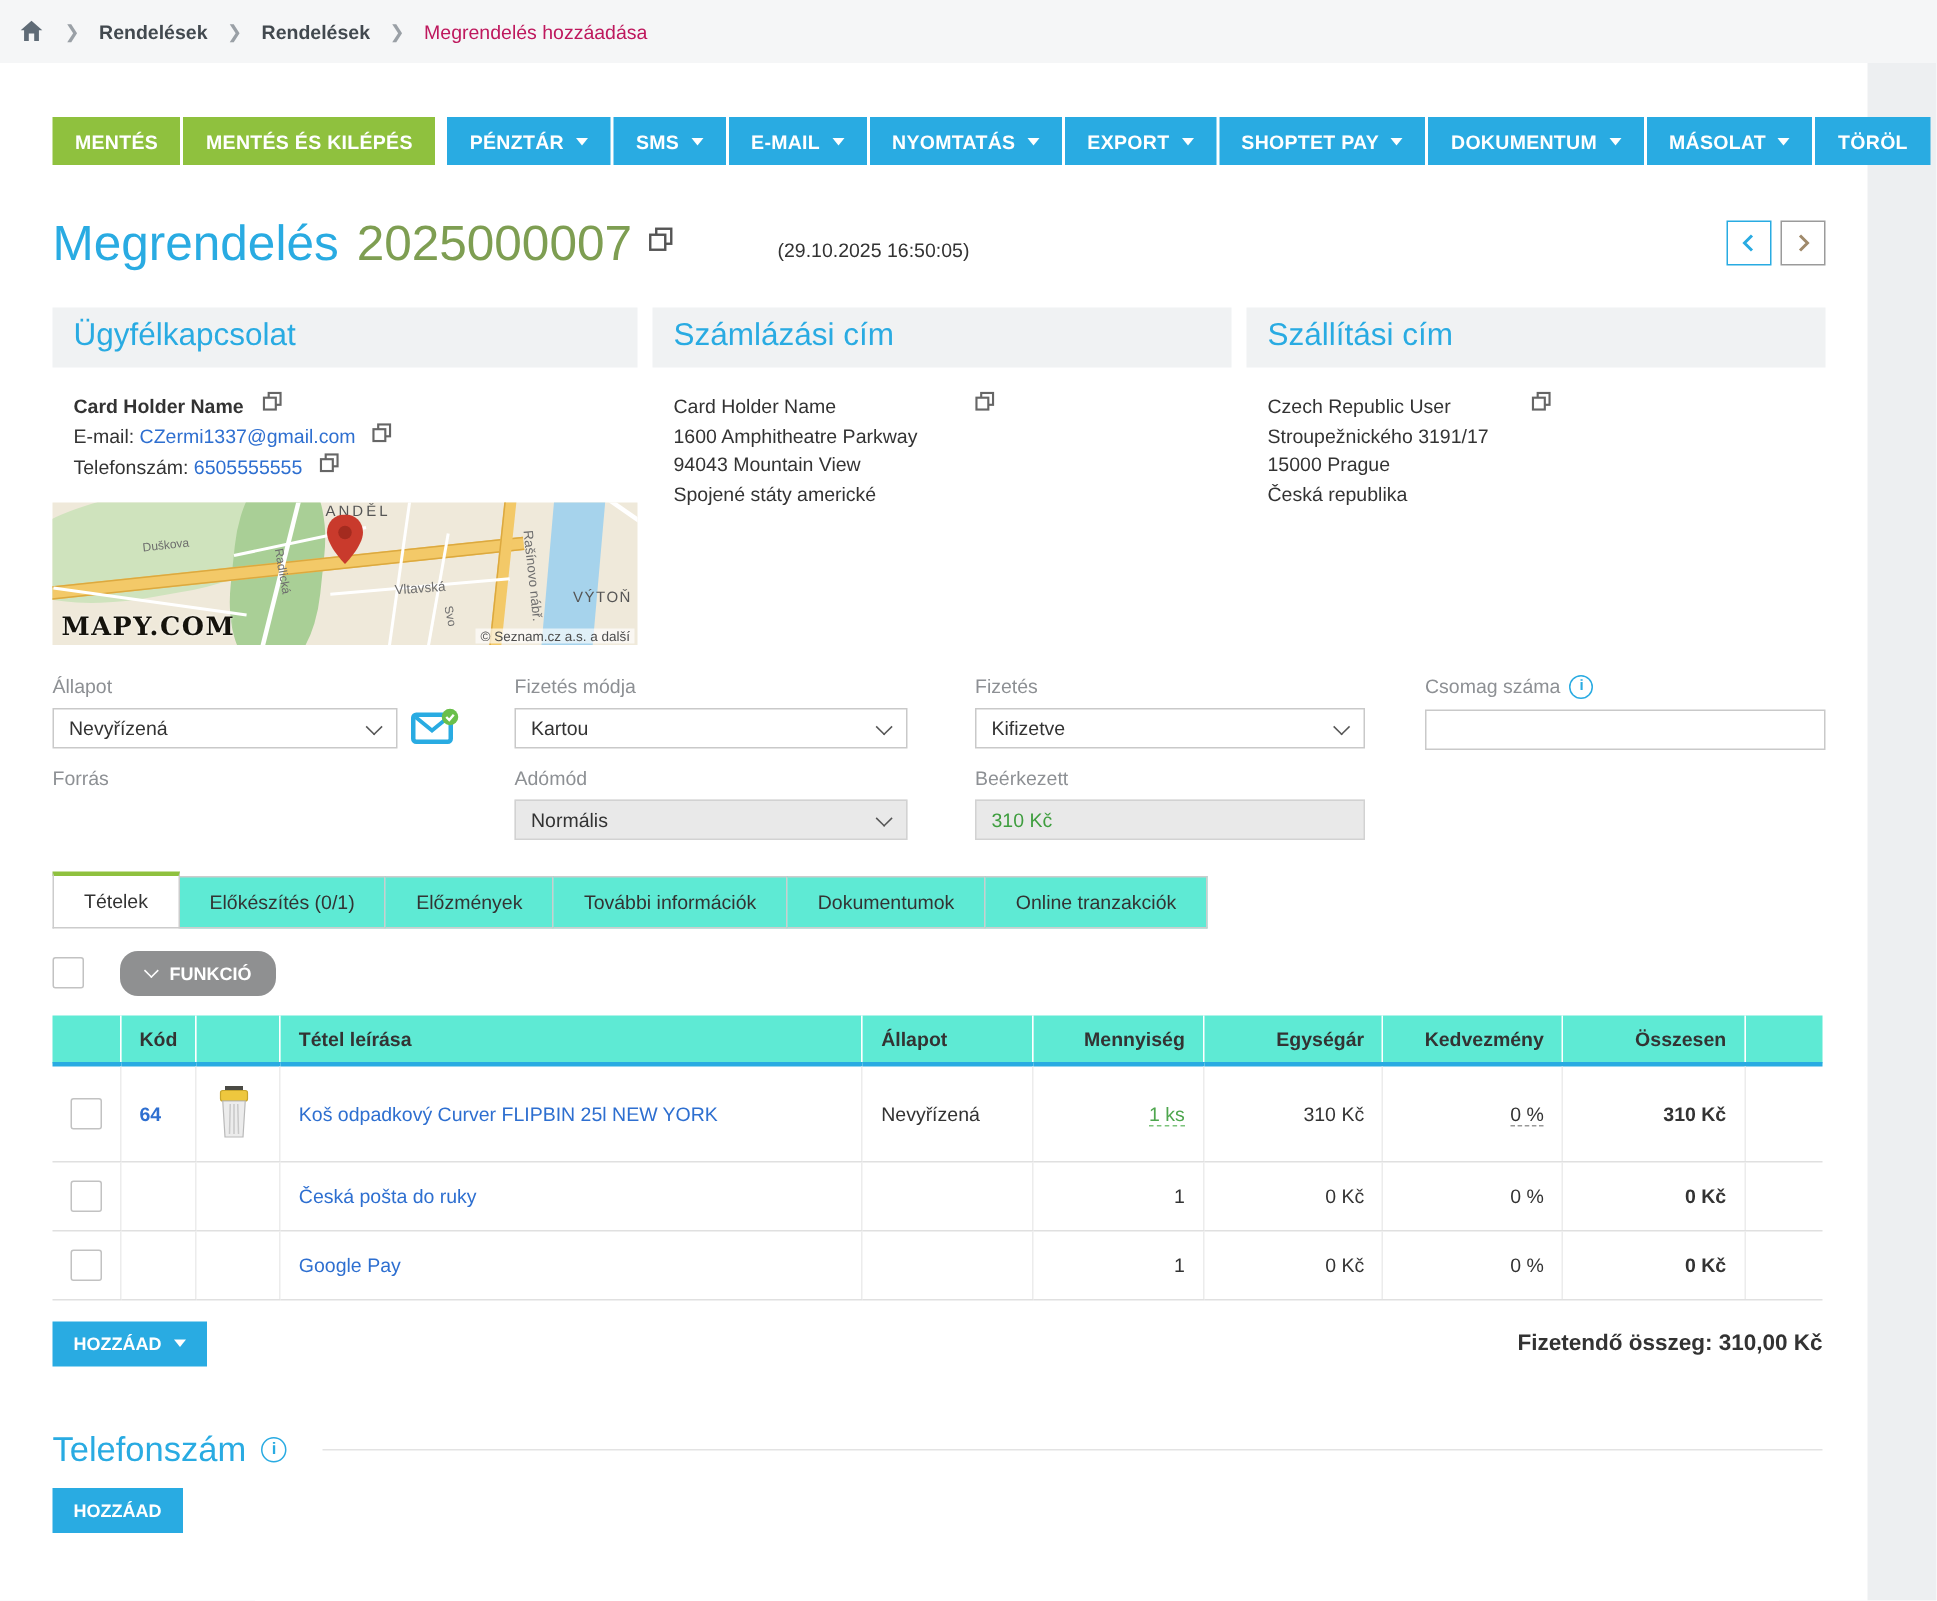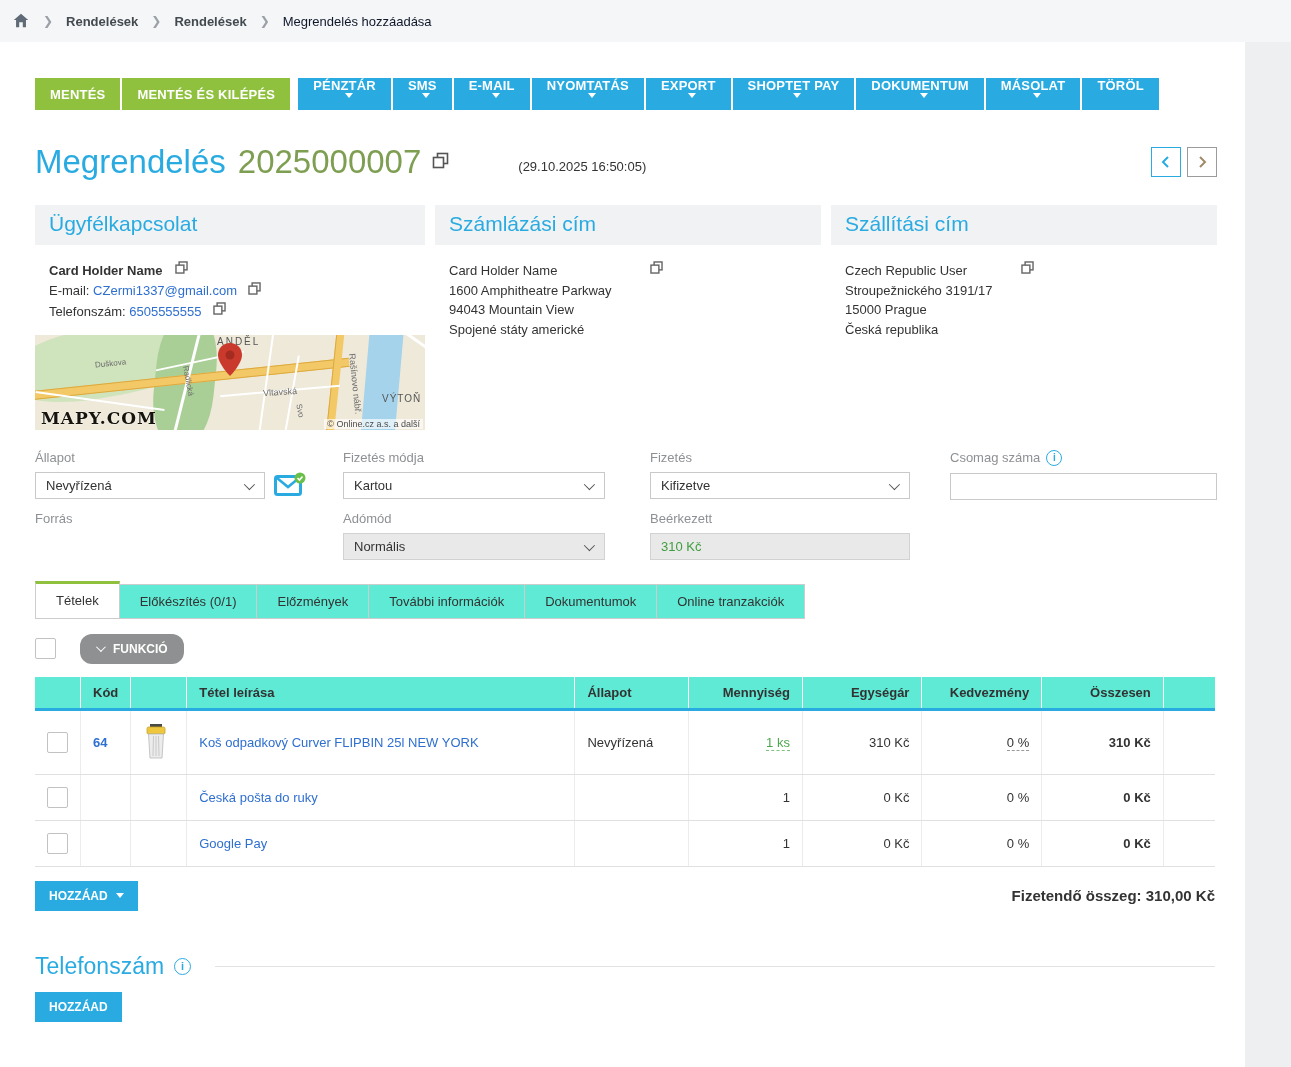--- a/index.html
+++ b/index.html
@@ -3,31 +3,31 @@
 <meta charset="utf-8">
 <style>
   * { box-sizing: border-box; margin: 0; padding: 0; }
   html,body { width:1291px; height:1067px; overflow:hidden; }
   body { font-family:"Liberation Sans", sans-serif; background:#edeff1; color:#333; }
 
   
   .crumbbar { height:42px; width:100%; background:#f5f6f7; display:flex; align-items:center; padding-left:12px; font-size:13px; }
   .crumbbar .sep { color:#9aa0a6; margin:0 13px; font-size:12px; }
   .crumb-strong { font-weight:bold; color:#42494f; cursor:pointer; }
-  .crumb-muted { color:#0f172a; }
+  .crumb-muted { color:#be185d; }
   .home-ico { width:18px; height:18px; display:inline-block; }
 
   
   .panel { position:absolute; left:0; top:42px; width:1245px; height:1025px; background:#fff; padding:0 28px 0 35px; }
 
   
   .toolbar { margin-top:36px; display:flex; align-items:center; }
   .btn { height:32px; display:inline-flex; align-items:center; padding:0 15px; font-size:13px; font-weight:bold; color:#fff; letter-spacing:.2px; cursor:pointer; white-space:nowrap; }
   .btn-green { background:#8fc13e; }
-  .btn-blue  { background:#29abe2;flex-direction:column; }
+  .btn-blue  { background:#29abe2; }
   .tb-group { display:flex; gap:2px; }
   .caret { width:0; height:0; border-left:4px solid transparent; border-right:4px solid transparent; border-top:5px solid #fff; display:inline-block; margin-left:8px; }
 
   
   .titlerow { margin-top:33px; display:flex; align-items:center; }
   .title-blue { font-size:33px; color:#29abe2; }
   .title-num  { font-size:33px; color:#7e9e52; margin-left:12px; }
   .copy-ico { display:inline-block; cursor:pointer; margin-left:10px; }
   .timestamp { font-size:13px; color:#333; margin-left:68px; margin-top:8px; }
   .pager { margin-left:auto; display:flex; gap:6px; }
@@ -254,21 +254,21 @@
         <span class="m-lbl" style="left:268px;top:68px;transform:rotate(78deg);transform-origin:left top;">Svo</span>
         <span class="m-lbl" style="left:322px;top:18px;transform:rotate(84deg);transform-origin:left top;font-size:9px;">Rašínovo nábř.</span>
         <span class="m-lbl" style="left:347px;top:58px;font-size:10px;letter-spacing:1px;color:#555;">VÝTOŇ</span>
         <span class="m-pin">
           <svg width="26" height="34" viewBox="0 0 26 34">
               <path d="M13 0 C6 0 1 5 1 12 C1 21 13 33 13 33 C13 33 25 21 25 12 C25 5 20 0 13 0 Z" fill="#c93a2c"></path>
               <circle cx="13" cy="12" r="4.5" fill="#a42b1f"></circle>
             </svg>
         </span>
         <span class="m-logo">MAPY.COM</span>
-        <span class="m-attr">© Online.cz a.s. a další</span>
+        <span class="m-attr">© Seznam.cz a.s. a další</span>
       </div>
     </div>
 
     <div class="col">
       <div class="col-head">Számlázási cím</div>
       <div class="col-body">
         <div class="name-row" style="justify-content:space-between;">
           <span>Card Holder Name</span>
           <span class="copy-ico" style="margin-left:0;">
             <svg width="15" height="15" viewBox="0 0 19 19">

